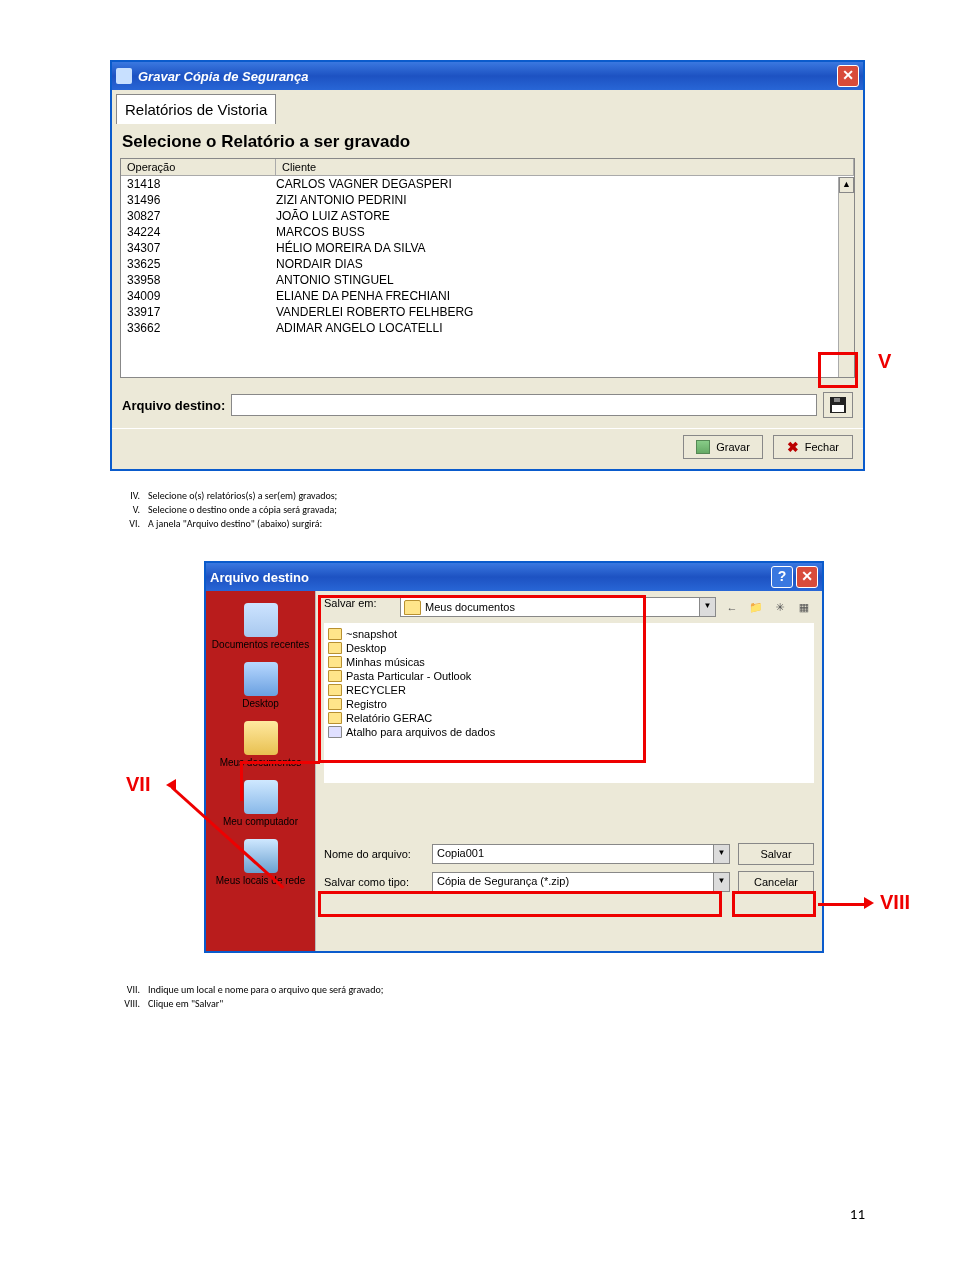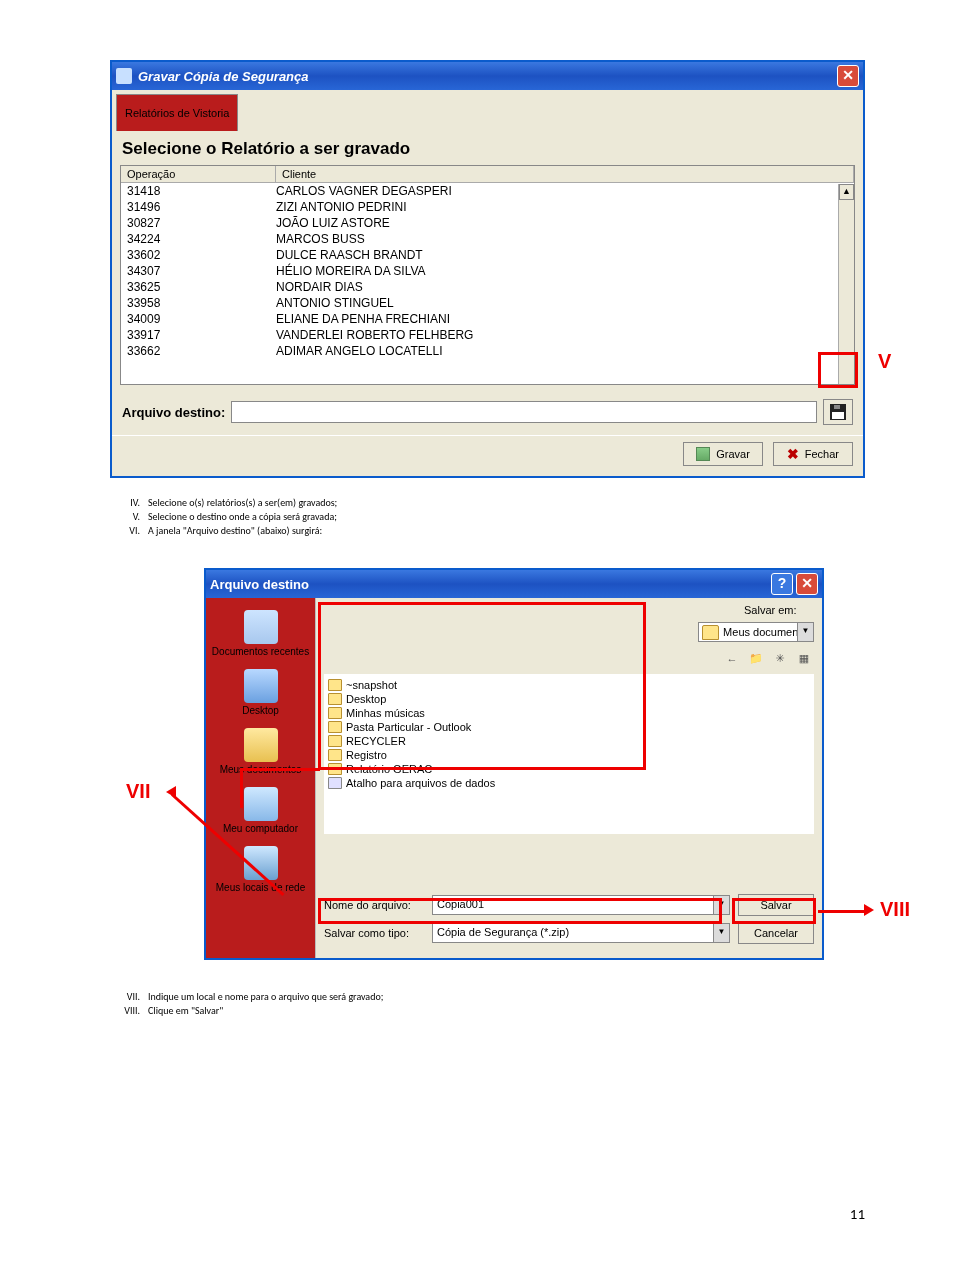--- a/index.html
+++ b/index.html
@@ -9,21 +9,21 @@
   
   .win { border: 2px solid #0a5bcc; background: #ece9d8; position: relative; }
   .titlebar { background: linear-gradient(#3a78e0, #1d52c2 50%, #2866d6); color: #fff; height: 28px; display: flex; align-items: center; padding: 0 4px; font-weight: bold; font-size: 13px; }
   .titlebar .ticon { width: 16px; height: 16px; background: #c8e0ff; border-radius: 2px; margin-right: 6px; display: inline-block; }
   .titlebar .title-text { flex: 1; font-style: italic; }
   .closebtn { width: 22px; height: 22px; background: #d84b3a; border: 1px solid #fff; border-radius: 3px; color: #fff; font-weight: bold; text-align: center; line-height: 18px; font-size: 14px; cursor: pointer; }
   .help-close { display: flex; gap: 3px; }
   .helpbtn { width: 22px; height: 22px; background: #3a78e0; border: 1px solid #fff; border-radius: 3px; color: #fff; font-weight: bold; text-align: center; line-height: 18px; font-size: 14px; cursor: pointer; }
 
   .tabbar { padding: 4px 4px 0 4px; }
-  .tab { display: inline-block; background: #b91c1c; border: 1px solid #888; border-bottom: none; padding: 12px 8px; font-size: 11px; }
+  .tab { display: inline-block; background: #ffffff; border: 1px solid #888; border-bottom: none; padding: 6px 8px; font-size: 15px; }
 
   .section-title { font-size: 17px; font-weight: bold; padding: 8px 10px 6px 10px; }
 
   .grid-area { margin: 0 8px; border: 1px solid #888; background: #fff; height: 220px; overflow: hidden; position: relative; }
   .grid-header { display: flex; background: #ece9d8; border-bottom: 1px solid #aaa; font-size: 11px; }
   .gh-cell { padding: 2px 6px; border-right: 1px solid #aaa; }
   .gh-op { width: 155px; }
   .gh-cli { flex: 1; }
   .grid-body { overflow: hidden; height: 178px; }
   .grid-row { display: flex; font-size: 12px; padding: 1px 0; }
@@ -63,21 +63,21 @@
   .places { width: 110px; background: #b91c1c; border-right: 1px solid #bbb; padding-top: 6px; }
   .place { text-align: center; padding: 6px 4px; font-size: 10px; cursor: pointer; }
   .place .picon { width: 34px; height: 34px; margin: 0 auto 2px auto; border-radius: 4px; }
   .picon.recent { background: linear-gradient(#cde4ff,#a8c8ee); }
   .picon.desk { background: linear-gradient(#b8d8ff,#6aa0e0); }
   .picon.mydoc { background: linear-gradient(#ffe9a0,#e8c050); }
   .picon.mycomp { background: linear-gradient(#cfe8ff,#88b8e8); }
   .picon.netw { background: linear-gradient(#cfe8ff,#6aa0d0); }
 
   .filemain { flex: 1; padding: 6px 8px; }
-  .savein-row { display: flex; align-items: flex-end; gap: 6px; margin-bottom: 6px; flex-direction: column; }
+  .savein-row { display: flex; align-items: flex-start; gap: 6px; margin-bottom: 6px; }
   .savein-row .lbl2 { width: 70px; }
   .savein-row select, .savein-sel { flex: 1; height: 20px; border: 1px solid #888; background: #fff; font-size: 11px; padding-left: 24px; position: relative; line-height: 18px; }
   .savein-sel::before { content: ""; position: absolute; left: 3px; top: 2px; width: 15px; height: 13px; background: #ffe58a; border: 1px solid #b89030; border-radius: 2px 2px 0 0; }
   .savein-sel .dd { position: absolute; right: 0; top: 0; width: 16px; height: 18px; background: #dcdcdc; border-left: 1px solid #888; text-align: center; line-height: 16px; font-size: 8px; }
   .icobtns { display: flex; gap: 4px; }
   .icobtns .ib { width: 20px; height: 20px; border: 1px solid transparent; display: flex; align-items: center; justify-content: center; font-size: 11px; color: #555; }
 
   .filelist { border: 0; background: #fff; height: 160px; padding: 4px 4px; margin-bottom: 60px; }
   .fitem { display: flex; align-items: center; gap: 4px; padding: 1px 0; font-size: 11px; }
   .fitem .fic { width: 14px; height: 12px; background: #ffe58a; border: 1px solid #b89030; border-radius: 1px 1px 0 0; }
@@ -126,24 +126,20 @@
             <div class="gc-op">31496</div>
             <div class="gc-cli">ZIZI ANTONIO PEDRINI</div>
           </div>
           <div class="grid-row">
             <div class="gc-op">30827</div>
             <div class="gc-cli">JOÃO LUIZ ASTORE</div>
           </div>
           <div class="grid-row">
             <div class="gc-op">34224</div>
             <div class="gc-cli">MARCOS BUSS</div>
-          </div>
-          <div class="grid-row">
-            <div class="gc-op">33602</div>
-            <div class="gc-cli">DULCE RAASCH BRANDT</div>
           </div>
           <div class="grid-row">
             <div class="gc-op">34307</div>
             <div class="gc-cli">HÉLIO MOREIRA DA SILVA</div>
           </div>
           <div class="grid-row">
             <div class="gc-op">33625</div>
             <div class="gc-cli">NORDAIR DIAS</div>
           </div>
           <div class="grid-row">

